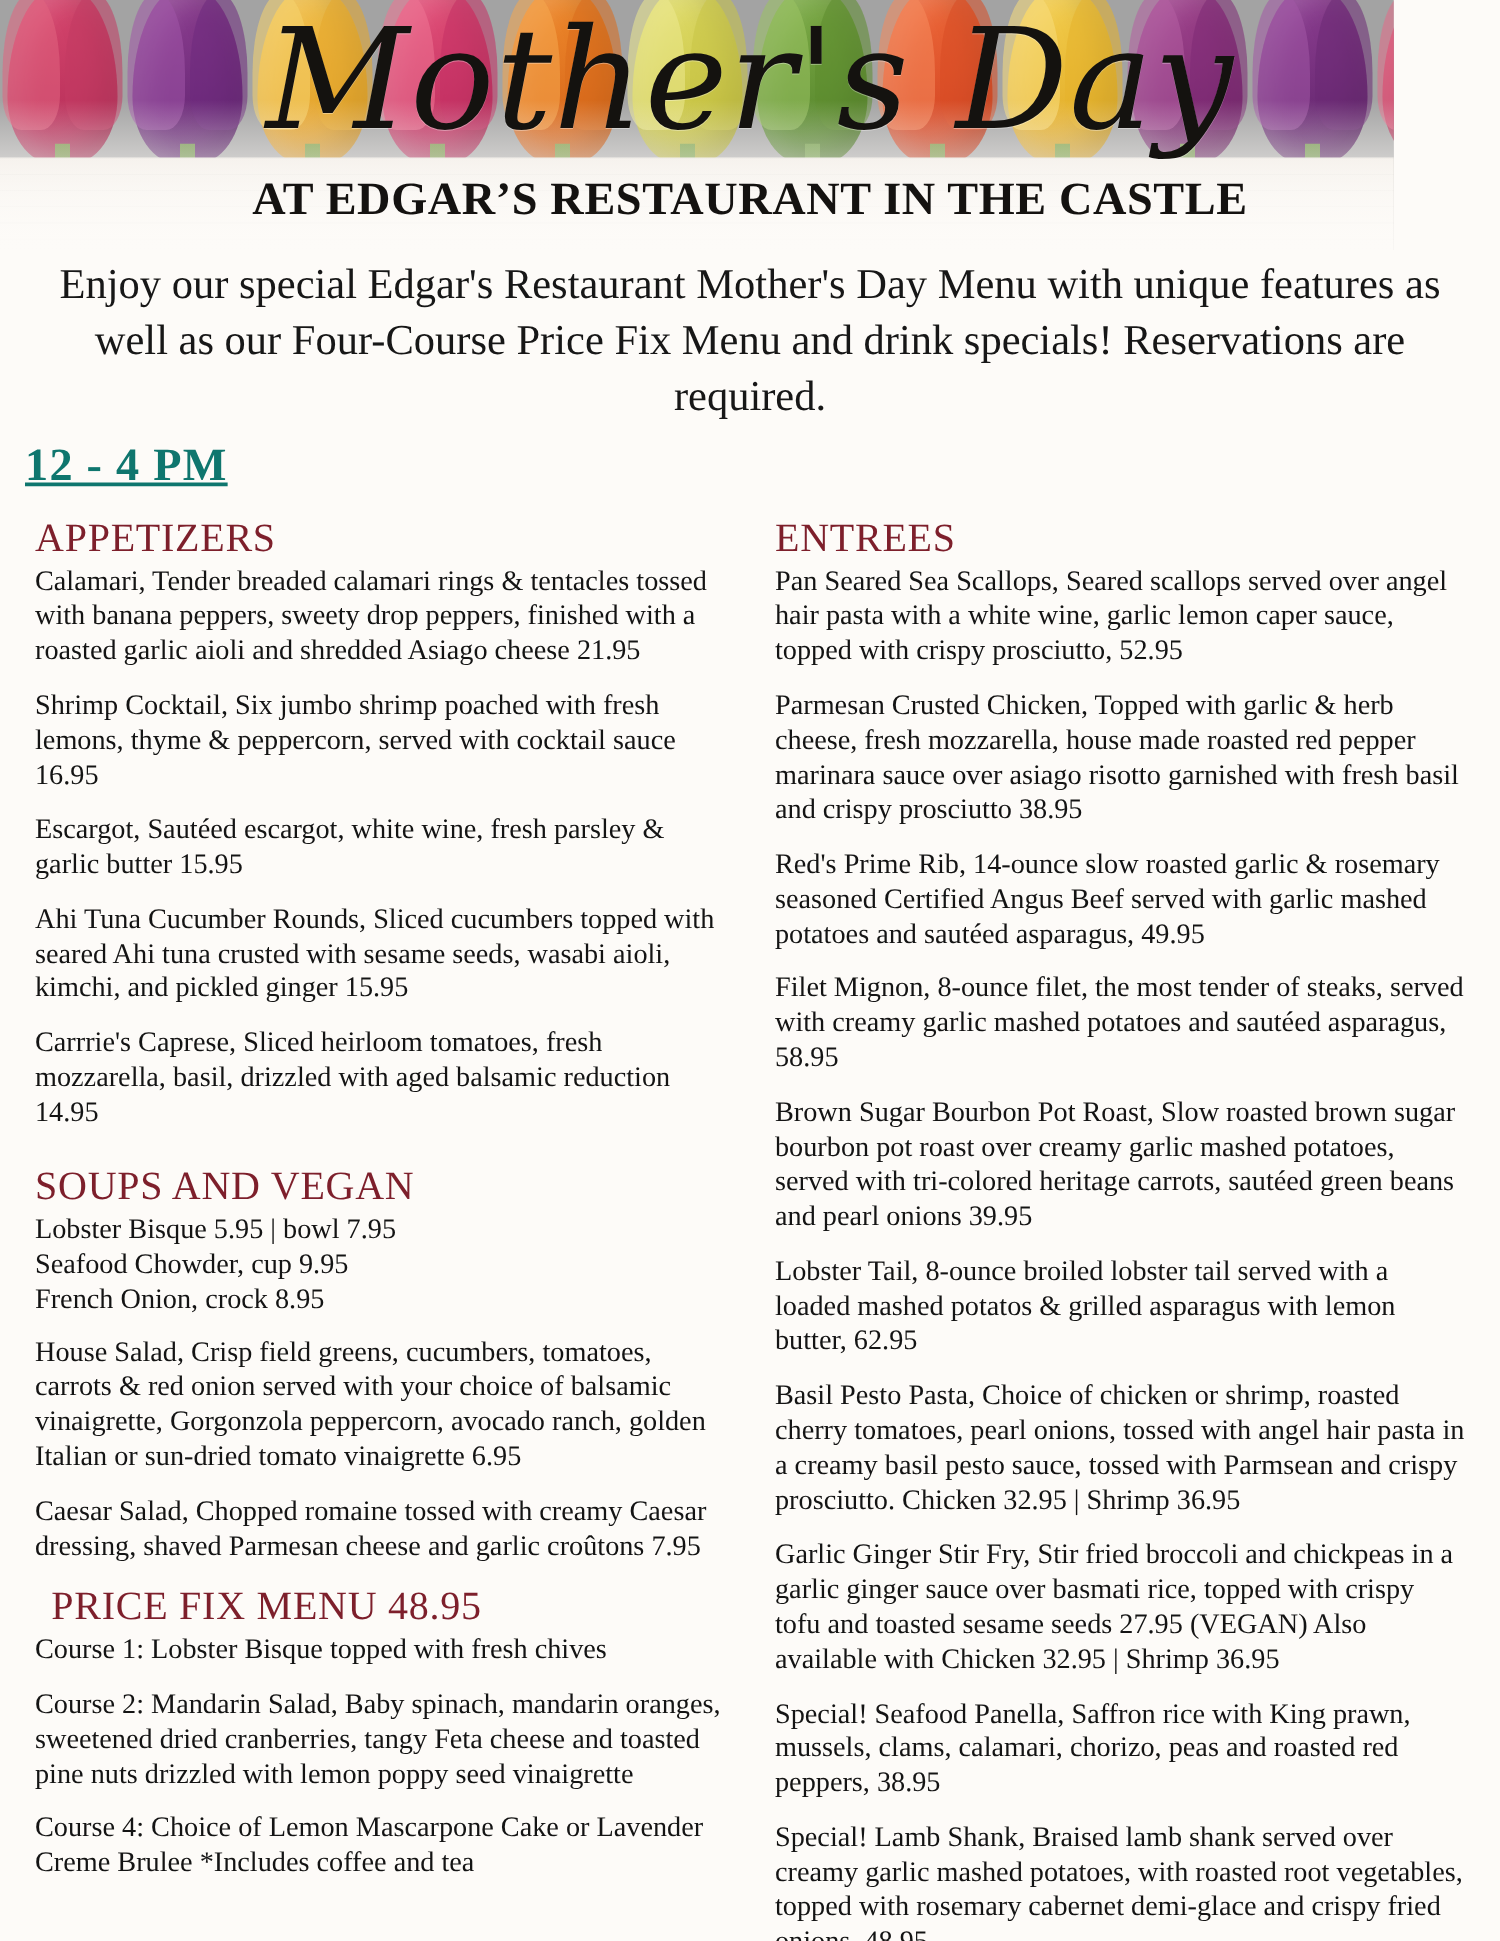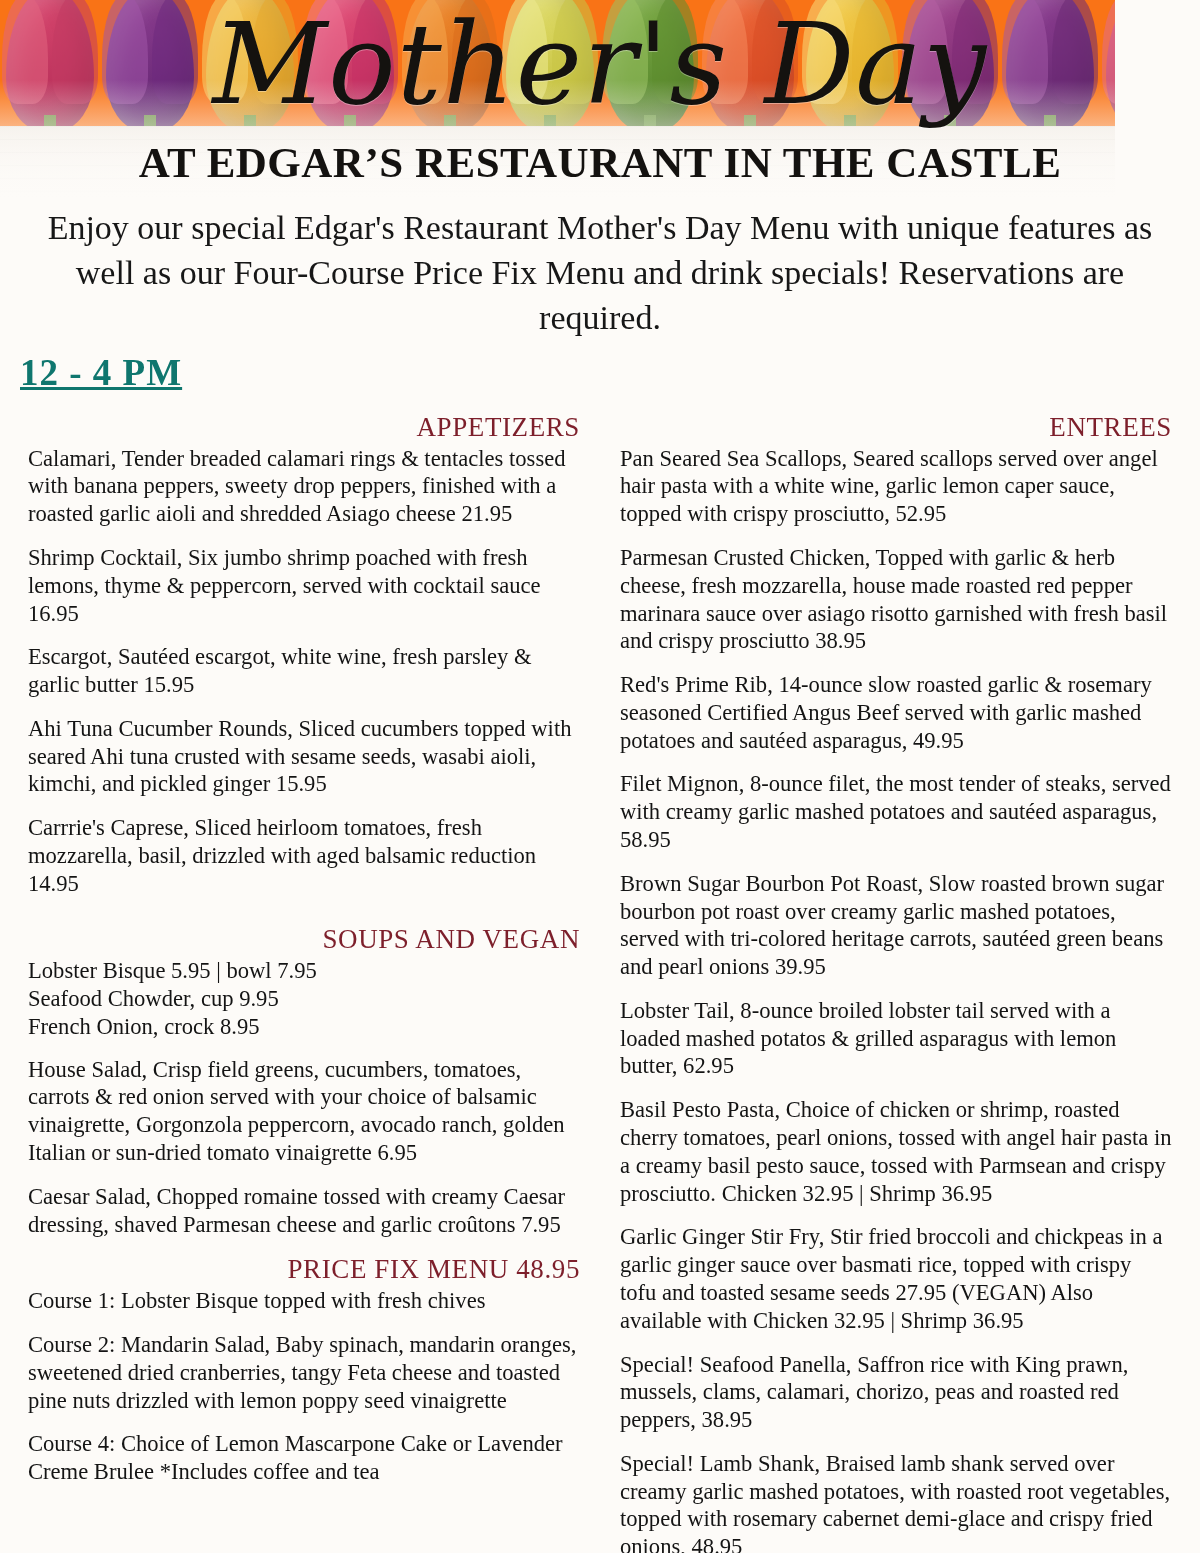--- a/index.html
+++ b/index.html
@@ -16,21 +16,21 @@
     color: #1b1b1b;
     overflow: hidden;
   }
 
   
   .banner {
     position: relative;
     width: 1115px;
     height: 200px;
     overflow: hidden;
-    background: #f97316;
+    background: #a3a3a3;
   }
   .tulip-row {
     position: absolute;
     top: -10px;
     left: 0;
     width: 1200px;
     height: 190px;
     display: flex;
   }
   .tulip {
@@ -102,21 +102,21 @@
     z-index: 5;
   }
   .title-sub {
     position: absolute;
     top: 138px;
     left: 0;
     width: 1200px;
     text-align: center;
     font-family: "Liberation Serif", serif;
     font-weight: bold;
-    font-size: 43px;
+    font-size: 37px;
     letter-spacing: 0.5px;
     color: #141210;
     z-index: 6;
   }
 
   
   .intro {
     position: relative;
     margin: 6px auto 0;
     width: 1160px;
@@ -141,26 +141,25 @@
   .columns {
     display: flex;
     gap: 40px;
     padding: 12px 28px 0 28px;
     align-items: flex-start;
   }
   .col {
     width: 556px;
   }
   .section-head {
-    font-size: 27px;
+    font-size: 32px;
     color: #7d1f2b;
     letter-spacing: 0.6px;
     margin: 0 0 2px 0;
     font-family: "Liberation Serif", serif;
-    text-align: right;
   }
   .section-head.spaced { margin-top: 26px; }
 
   .item {
     font-size: 22.6px;
     line-height: 1.23;
     margin: 0 0 16px 0;
     color: #141414;
   }
   .list-line {

